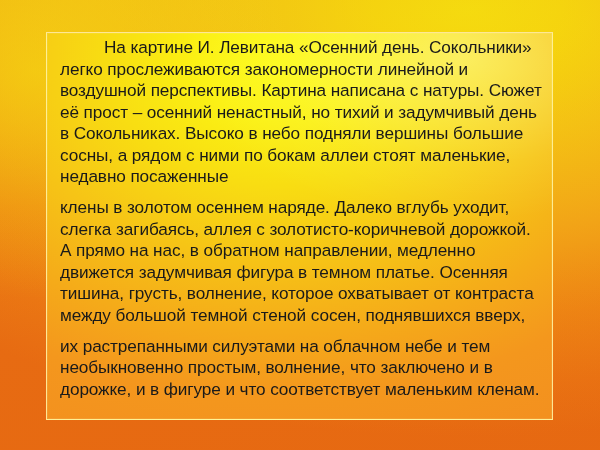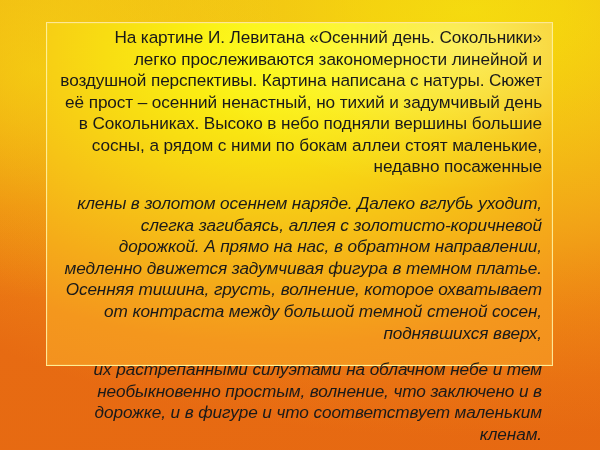--- a/index.html
+++ b/index.html
@@ -52,36 +52,35 @@
       radial-gradient(60% 70% at 6% 16%,
         rgba(247,226,16,0.55) 0%,
         rgba(247,226,16,0.18) 46%,
         rgba(247,226,16,0.00) 72%);
   }
 
   
   .content-panel {
     position: absolute;
     left: 46px;
-    top: 22px;
+    top: 32px;
     width: 507px;
-    height: 344px;
+    height: 388px;
     box-sizing: border-box;
     border: 1px solid rgba(255, 246, 170, 0.85);
     background:
       radial-gradient(115% 105% at 46% 8%,
         #fdfa16 0%,
         #fbf113 14%,
         #f8dd12 30%,
         #f6c416 48%,
         #f5ab19 66%,
         #f4971d 82%,
         #f3901f 100%);
     box-shadow: 0 0 0 1px rgba(255,255,255,0.08) inset;
-    text-align: right;
   }
   .panel-sheen {
     position: absolute;
     inset: 0;
     background:
       radial-gradient(70% 55% at 82% 6%,
         rgba(255,255,160,0.55) 0%,
         rgba(255,255,140,0.12) 52%,
         rgba(255,255,140,0.00) 78%);
     pointer-events: none;
@@ -98,22 +97,21 @@
     line-height: 1.255;
     letter-spacing: -0.1px;
     font-weight: 400;
   }
 
   .para {
     margin: 0;
     padding: 0;
   }
   .para + .para {
-    margin-top: 15px;
-    font-style: italic;
+    margin-top: 9px;
   }
   .para.indented {
     text-indent: 44px;
   }
 </style>
 </head>
 <body>
 
 <div class="slide">
 

